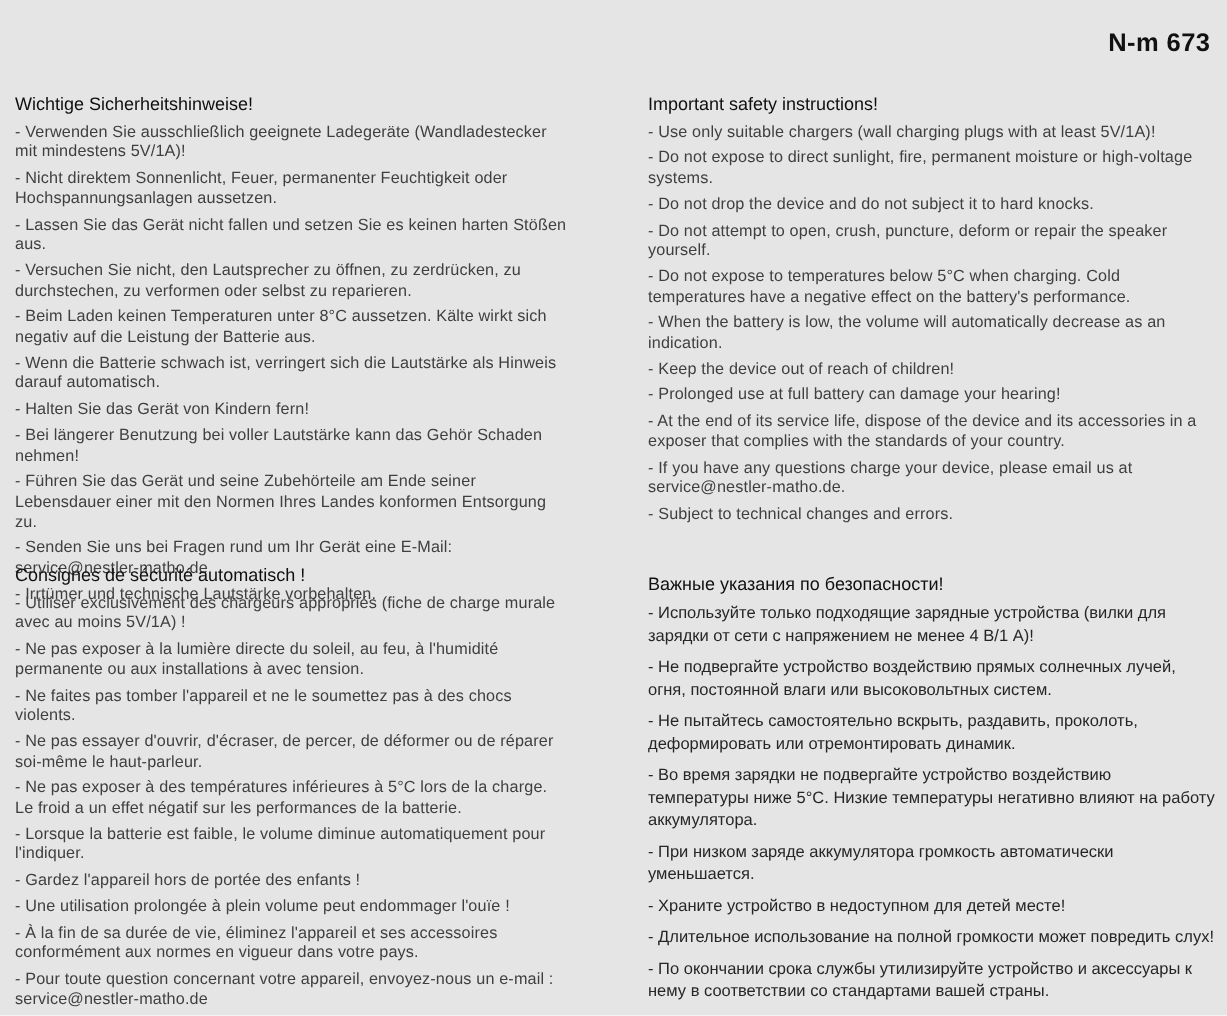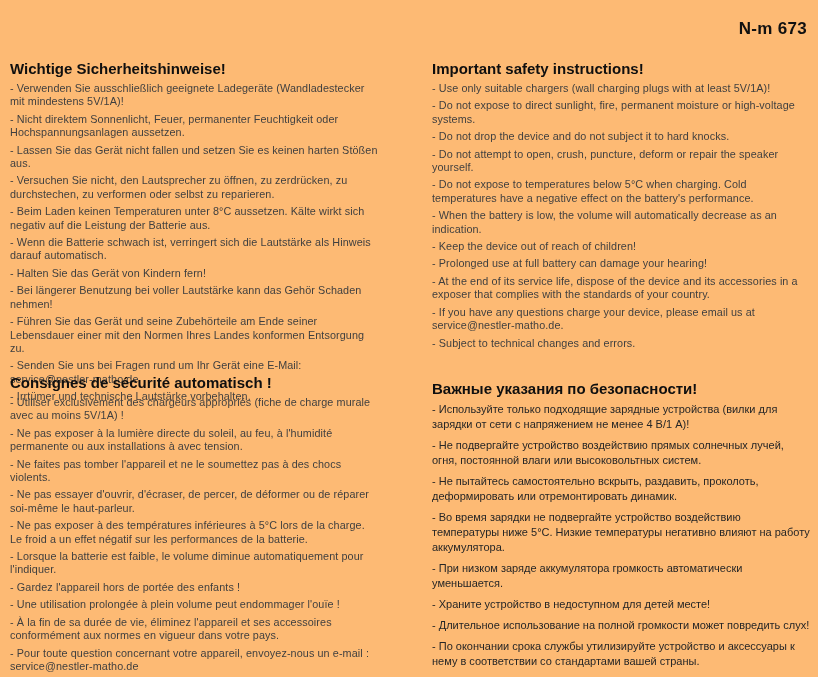--- a/index.html
+++ b/index.html
@@ -4,39 +4,39 @@
 <style>
   html, body {
     margin: 0;
     padding: 0;
     background: #ffffff;
   }
   .page {
     position: relative;
     width: 818px;
     height: 677px;
-    background: #fdba74;
+    background: #e5e5e5;
     overflow: hidden;
     font-family: "Liberation Sans", sans-serif;
   }
   .model-number {
     position: absolute;
     top: 19px;
     right: 11px;
     font-size: 17px;
     font-weight: 700;
     letter-spacing: 0.3px;
     color: #111111;
   }
   .section {
     position: absolute;
   }
   .section .heading {
-    font-size: 15px;
-    font-weight: 700;
+    font-size: 12px;
+    font-weight: 400;
     color: #0f0f0f;
     margin: 0 0 6px 0;
     line-height: 14px;
   }
   .section .item {
     margin: 0 0 4px 0;
   }
   .latin .item {
     font-size: 10.8px;
     line-height: 13.4px;

